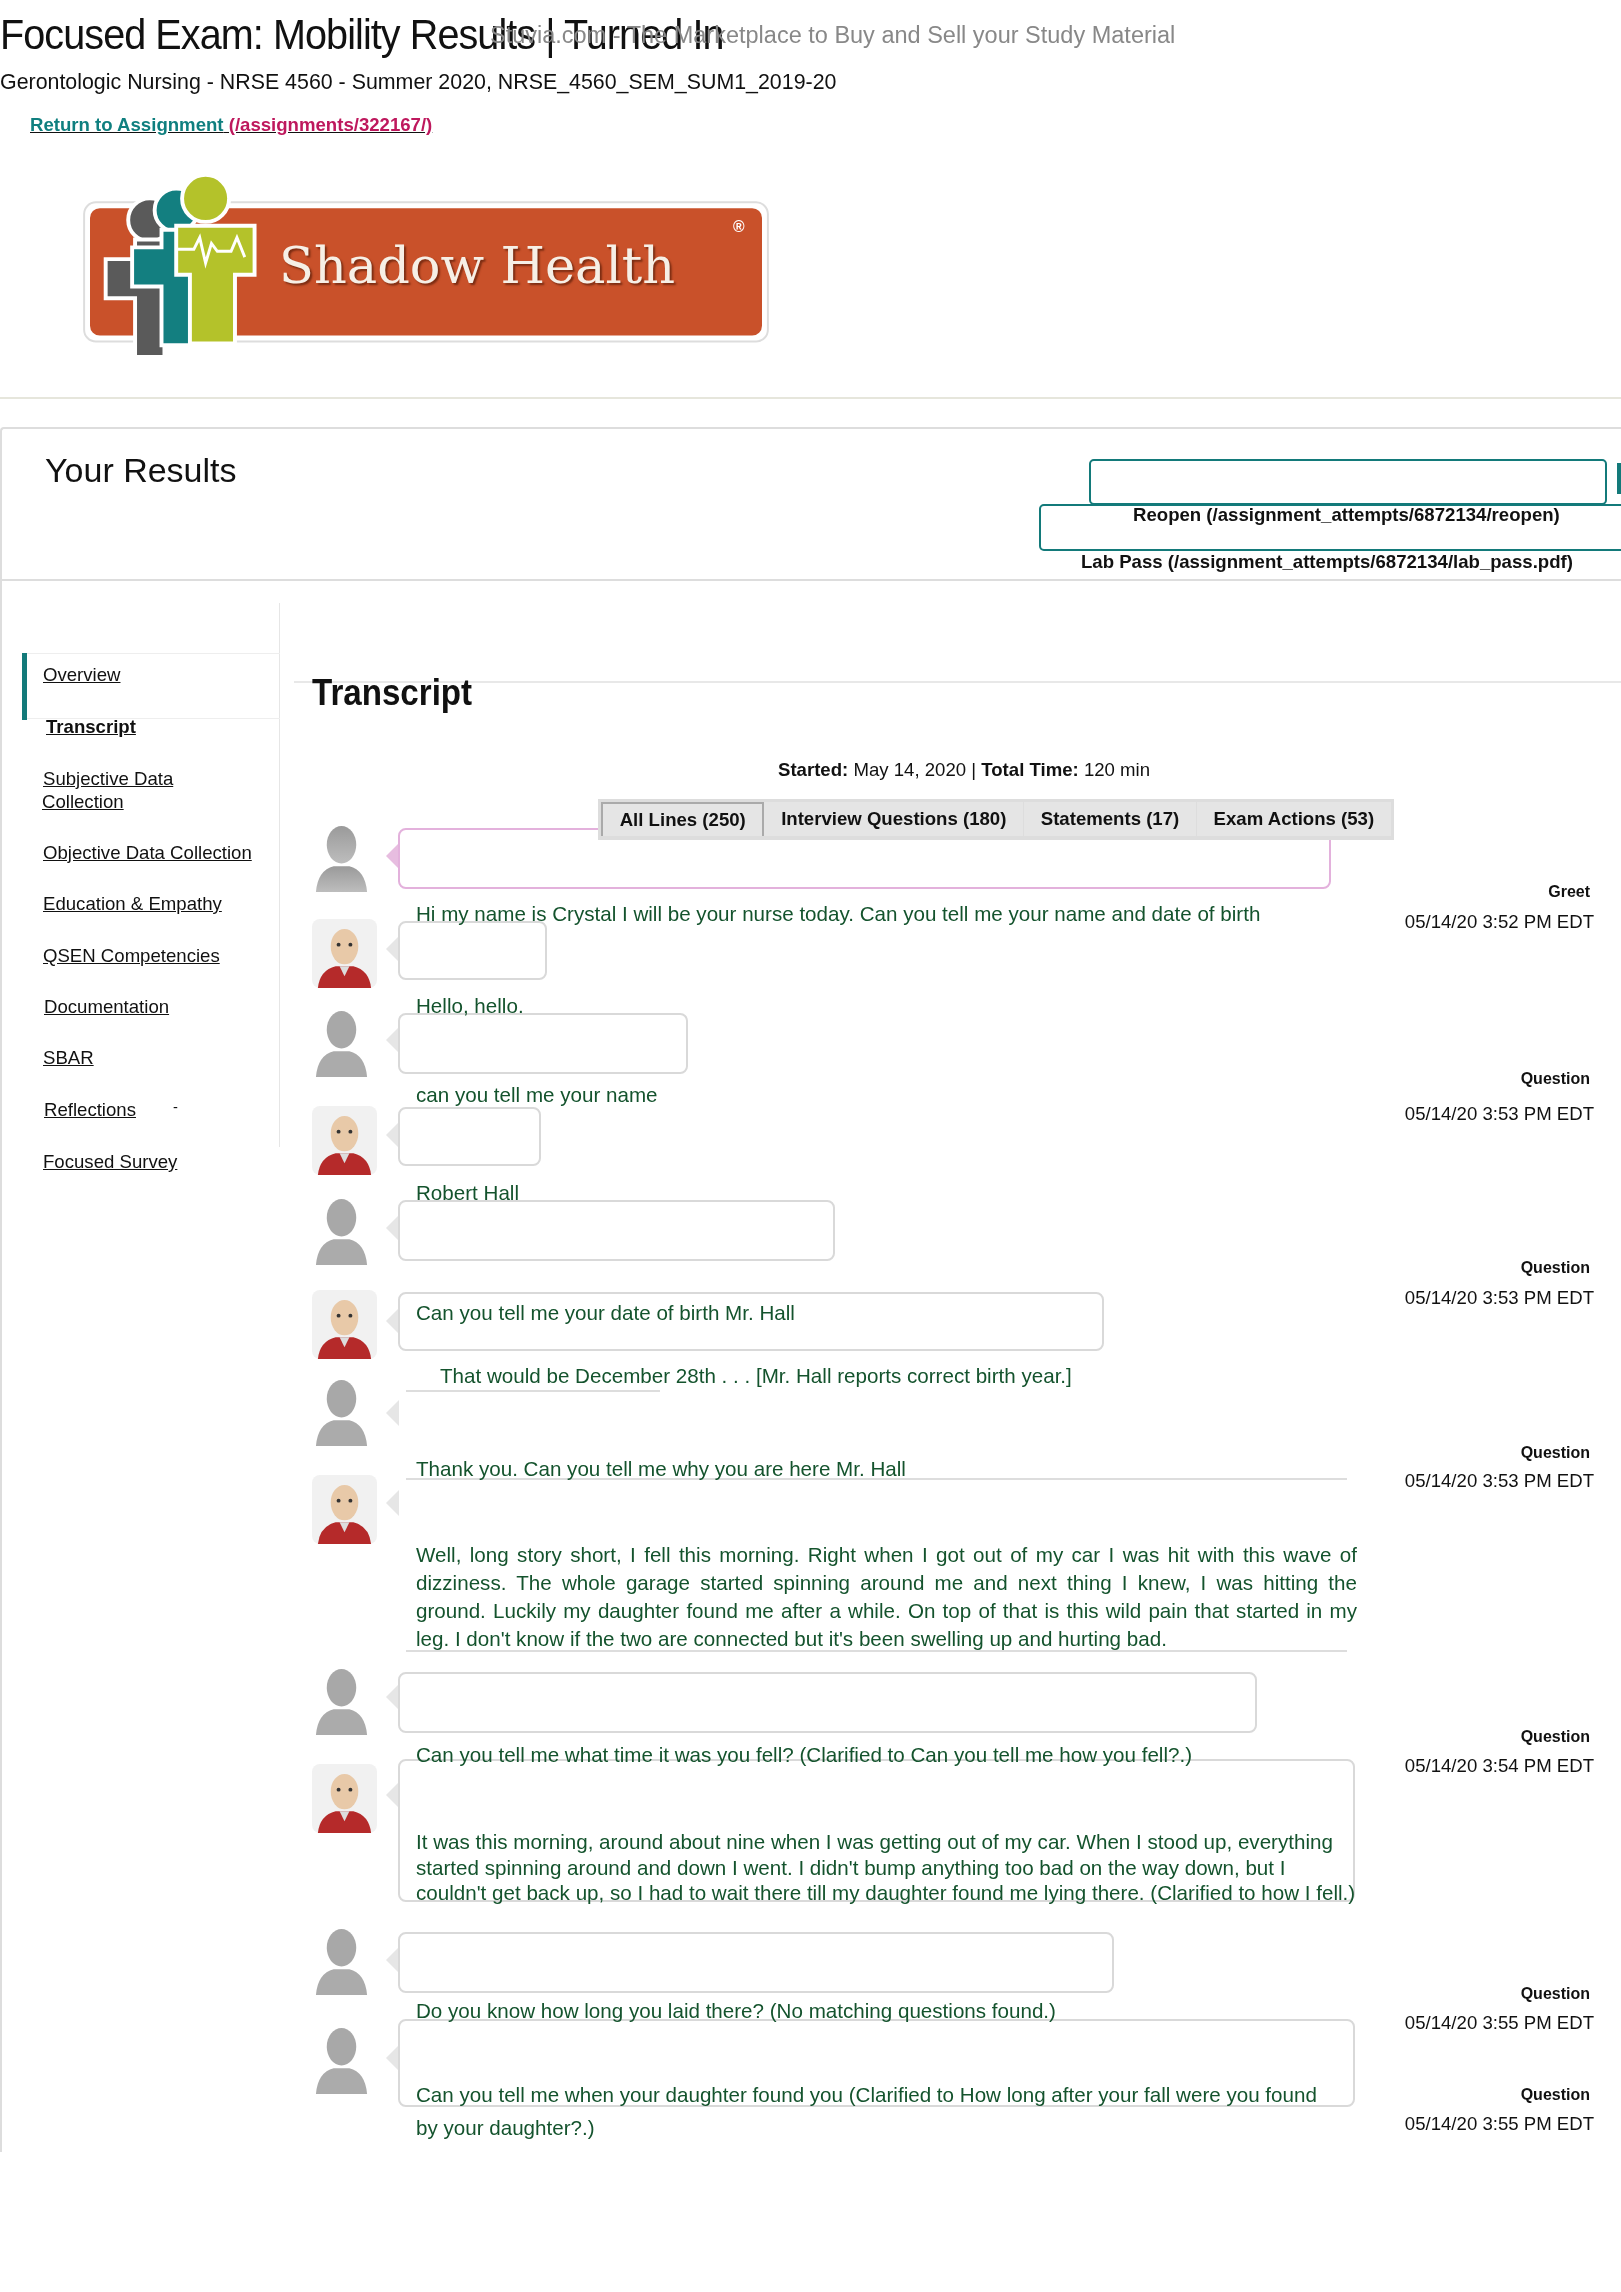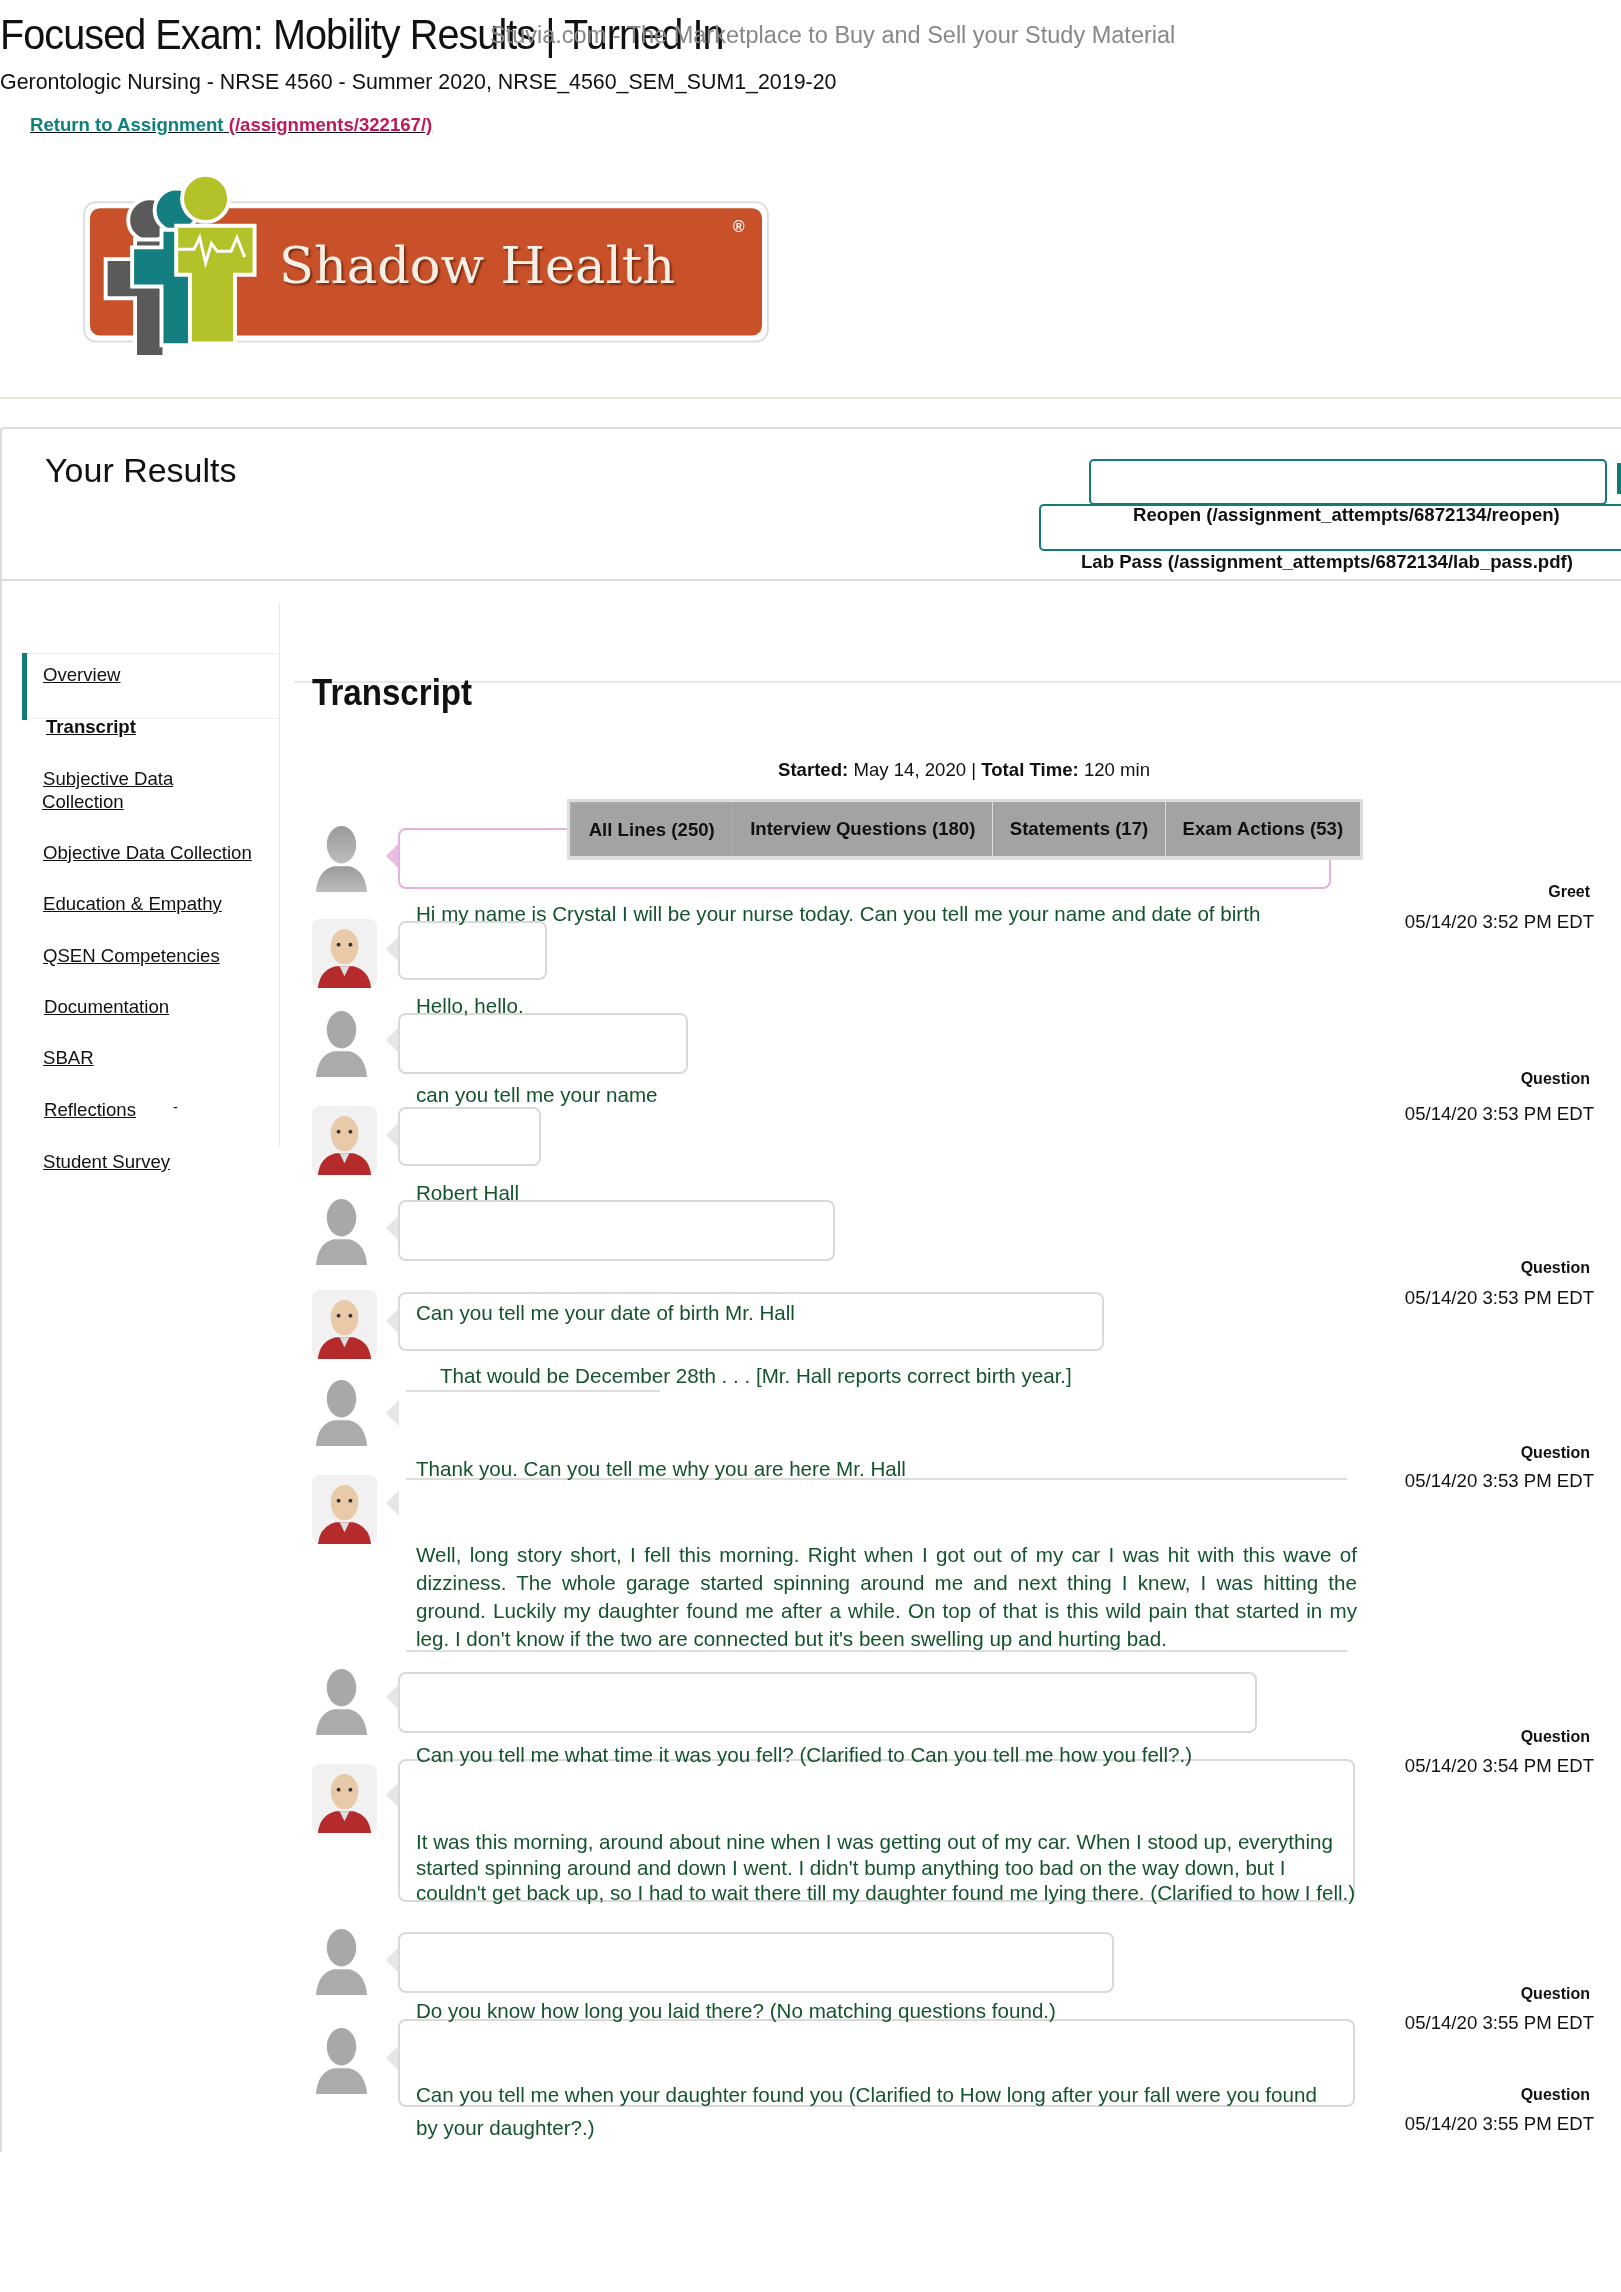--- a/index.html
+++ b/index.html
@@ -25,21 +25,21 @@
   .hr2 { left:2px; top:579px; width:1619px; height:2px; background:#ddd; }
   .sidebar-line { left:279px; top:603px; width:1px; height:544px; background:#e6e6e6; }
   .sidebar-active-bar { left:21.6px; top:653px; width:5.9px; height:67px; background:#137a7a; }
   .sidebar-active-box { left:27.4px; top:653px; width:253px; height:66px; border-top:1px solid #eee; border-bottom:1px solid #eee; box-sizing:border-box; }
   .nav { font-size:18.6px; color:#111; text-decoration:underline; white-space:nowrap; }
   .nav.active { font-weight:bold; }
   .content-line { left:294px; top:681px; width:1327px; height:2px; background:#e8e8e8; }
   .transcript-h { left:312px; top:672px; font-size:36px; font-weight:bold; white-space:nowrap; transform:scaleX(0.92); transform-origin:left; }
   .started { left:778px; top:759px; font-size:18.6px; white-space:nowrap; }
   .started b { font-weight:bold; }
-  .tabs { left:567px; top:799px; height:61px; display:flex; border:3.9px solid #ddd; border-bottom-width:4.9px; box-sizing:border-box; background:#a3a3a3; }
+  .tabs { left:598px; top:799px; height:41px; display:flex; border:3.9px solid #ddd; border-bottom-width:4.9px; box-sizing:border-box; background:#e5e5e5; }
   .tab { padding:0 16.7px; font-size:18.6px; font-weight:bold; display:flex; align-items:center; border-right:1px solid #ddd; white-space:nowrap; cursor:pointer; }
   .tab.active { border:2px solid #aaa; border-bottom:none; }
   .tab:last-child { border-right:none; }
   .avatar { width:59px; height:69px; }
   .bubble { border:2px solid #d9d9d9; border-radius:7.8px; box-sizing:border-box; background:transparent; }
   .bubble.pink { border-color:#e3b1dc; }
   .bubble-tip { width:0; height:0; border-top:13.7px solid transparent; border-bottom:13.7px solid transparent; border-right:13.7px solid #e6e6e6; }
   .bubble-tip.pink { border-right-color:#e7bde0; }
   .line-text { font-size:20.6px; line-height:28px; color:#14532d; }
   .line-kind { font-size:16px; font-weight:bold; text-align:right; width:255px; white-space:nowrap; }
@@ -89,21 +89,21 @@
 <a class="abs nav active" style="left:46px;top:716px;">Transcript</a>
 <a class="abs nav" style="left:43px;top:768px;">Subjective Data</a>
 <a class="abs nav" style="left:42px;top:791px;">Collection</a>
 <a class="abs nav" style="left:43px;top:842px;">Objective Data Collection</a>
 <a class="abs nav" style="left:43px;top:893px;">Education &amp; Empathy</a>
 <a class="abs nav" style="left:43px;top:945px;">QSEN Competencies</a>
 <a class="abs nav" style="left:44px;top:996px;">Documentation</a>
 <a class="abs nav" style="left:43px;top:1047px;">SBAR</a>
 <a class="abs nav" style="left:44px;top:1099px;">Reflections</a>
 <span class="abs" style="left:173px;top:1099px;font-size:14.7px;">-</span>
-<a class="abs nav" style="left:43px;top:1151px;">Student Survey</a>
+<a class="abs nav" style="left:43px;top:1151px;">Focused Survey</a>
 
 <div class="abs content-line"></div>
 <div class="abs transcript-h">Transcript</div>
 <div class="abs started"><b>Started:</b><span> May 14, 2020 | </span><b>Total Time:</b><span> 120 min</span></div>
 
 <div class="abs avatar" style="left:312px;top:823px;">
   <svg width="59" height="69" viewBox="0 0 60 70">
       <defs>
         <linearGradient id="g1" x1="0" y1="0" x2="0" y2="1">
           <stop offset="0" stop-color="#9a9a9a"></stop>

